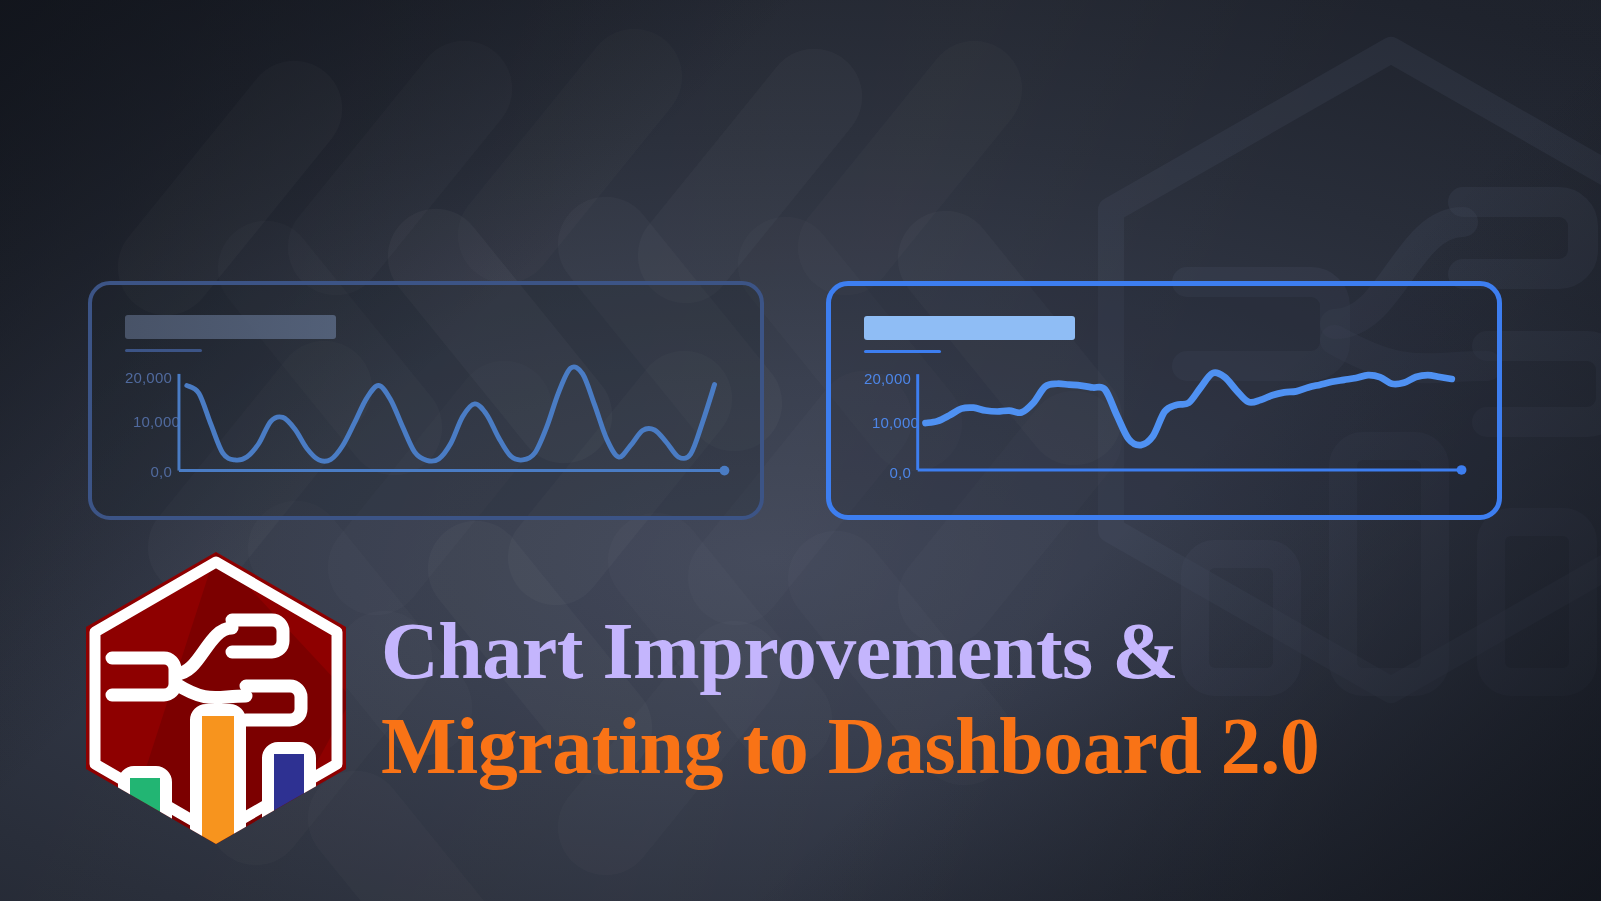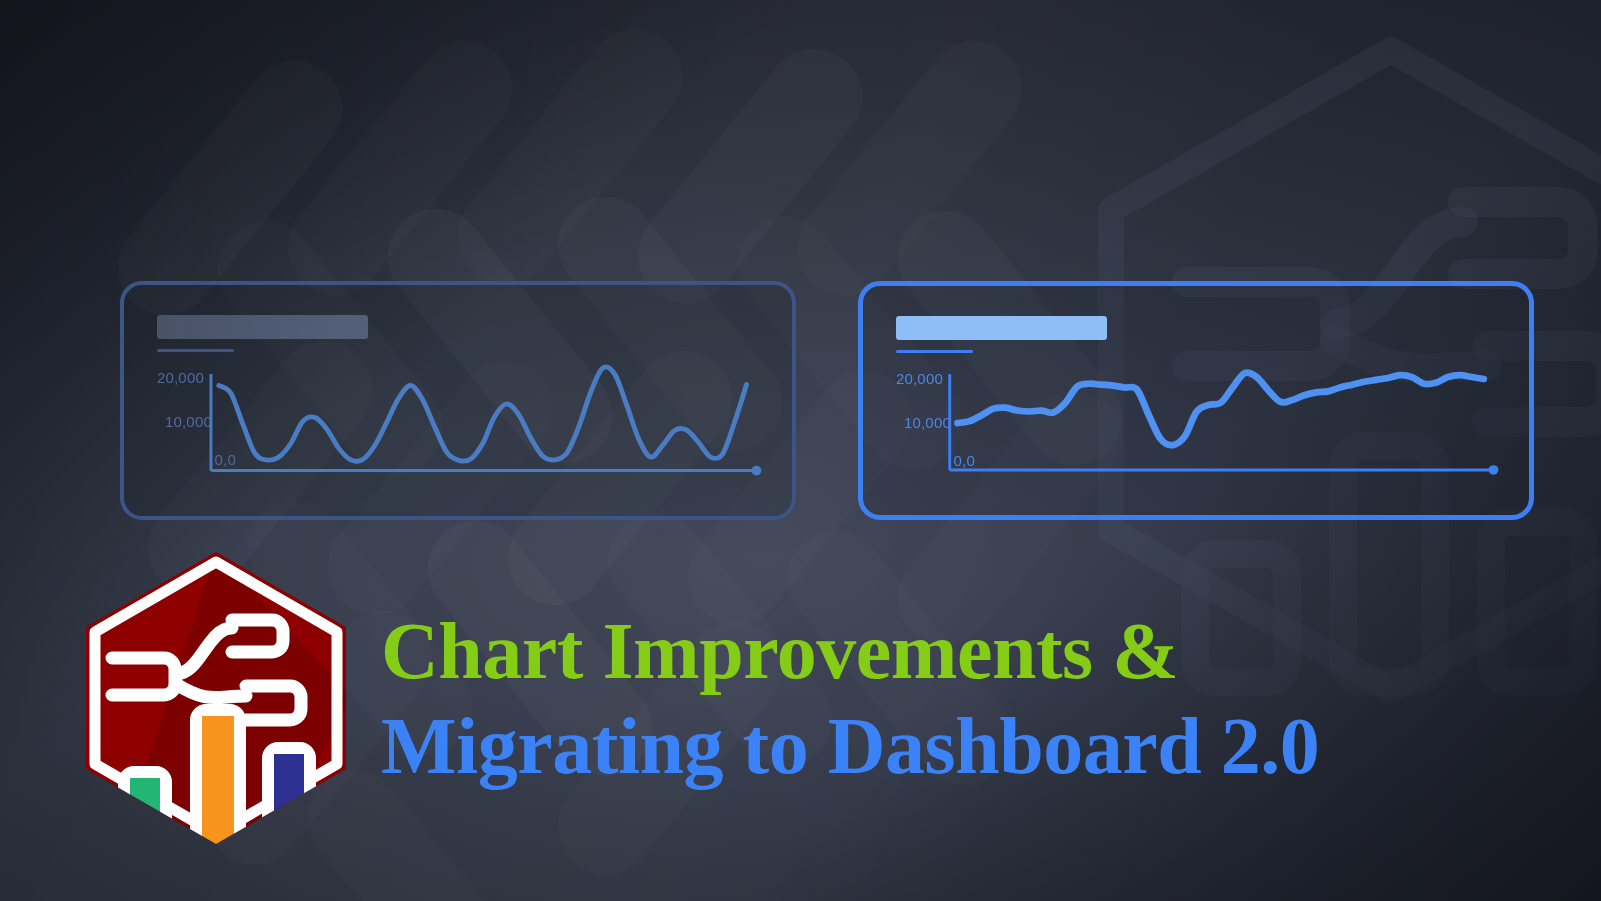--- a/index.html
+++ b/index.html
@@ -64,21 +64,20 @@
     height: 700px;
     opacity: 0.5;
   }
 
   
   .panel {
     position: absolute;
     border-radius: 22px;
     border-style: solid;
     box-sizing: border-box;
-    margin-left: 32px;
   }
   .panel-old {
     left: 88px;  top: 281px;
     width: 676px; height: 239px;
     border-width: 4px;
     border-color: #3c5486;
     background: rgba(28,33,44,0.26);
   }
   .panel-new {
     left: 826px; top: 281px;
@@ -109,40 +108,40 @@
     position: absolute;
     font-size: 15px;
     letter-spacing: .2px;
     white-space: nowrap;
     text-align: right;
   }
   .panel-old .axis-label { color: #506a9e; }
   .panel-new .axis-label { color: #4d86e8; }
   .axis-label.l0 { left: 0; width: 80px; top: 84px; }
   .axis-label.l1 { left: 8px; width: 80px; top: 128px; }
-  .axis-label.l2 { left: 0; width: 80px; top: 166px; padding-left: 32px; }
+  .axis-label.l2 { left: 0; width: 80px; top: 178px; }
 
   
   .headline {
     position: absolute;
     left: 381px;
     top: 604px;
     width: 1130px;
   }
   .headline .line {
     font-family: "Liberation Serif", "DejaVu Serif", serif;
     font-weight: bold;
     font-size: 80px;
     line-height: 95px;
     letter-spacing: -0.5px;
     white-space: nowrap;
     margin: 0;
   }
-  .headline .line1 { color: #84cc16; }
-  .headline .line2 { color: #3b82f6; }
+  .headline .line1 { color: #c4b5fd; }
+  .headline .line2 { color: #f97316; }
 
   
   .logo {
     position: absolute;
     left: 80px;
     top: 548px;
     width: 272px;
     height: 300px;
   }
 </style>

